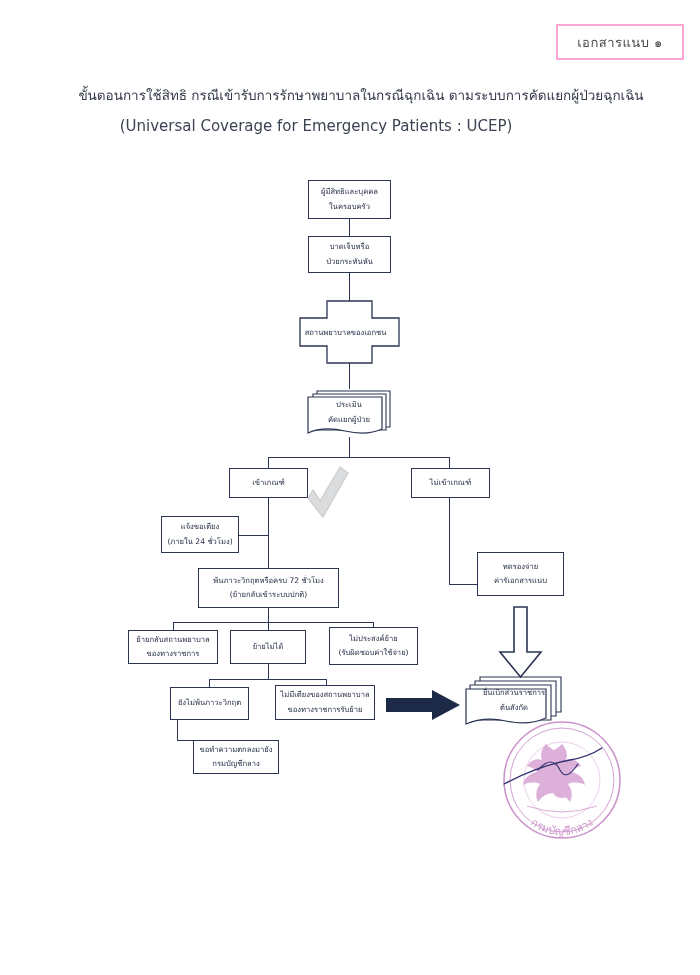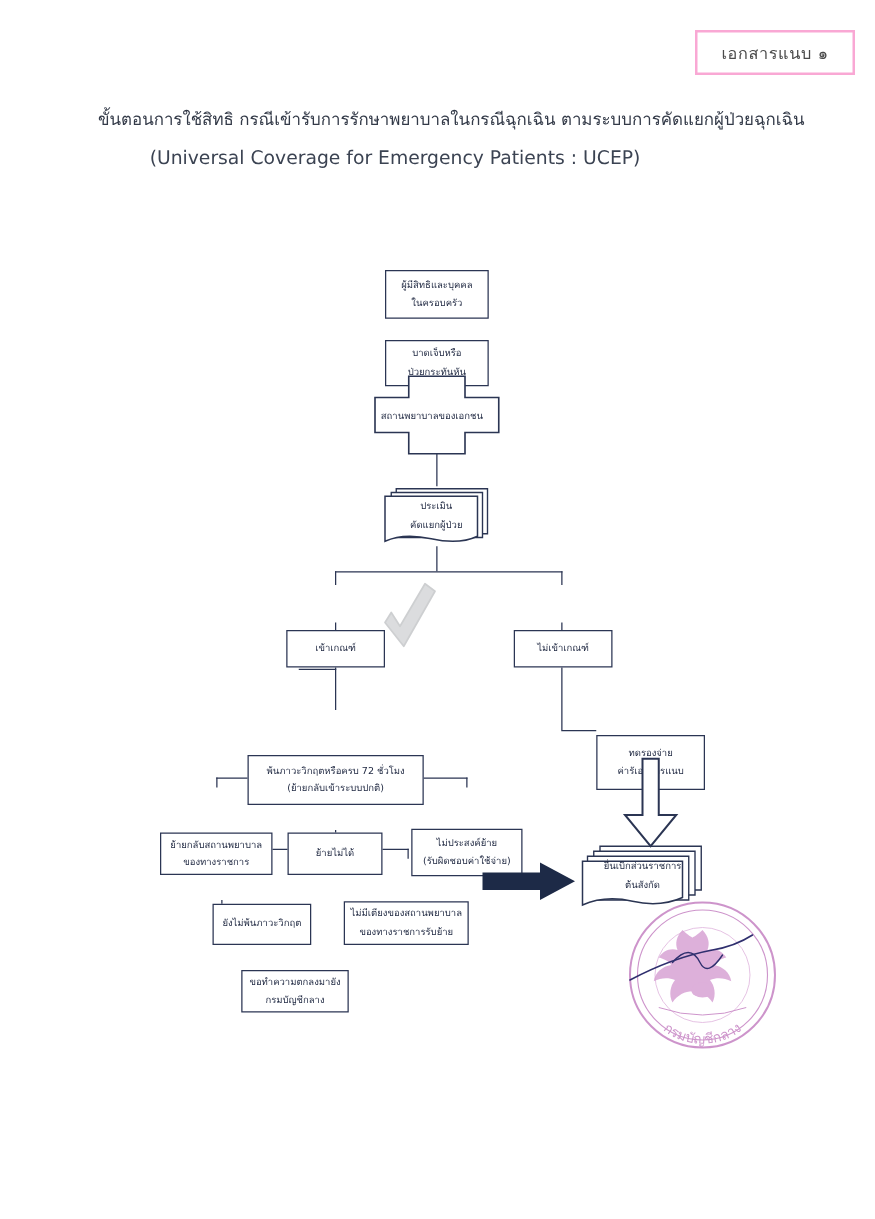--- a/index.html
+++ b/index.html
@@ -39,21 +39,20 @@
     background:#ffffff;
     box-sizing:border-box;
     display:flex;flex-direction:column;
     align-items:center;justify-content:center;
     font-size:7.6px;
     color:#222b44;
     line-height:1.85;
     text-align:center;
     padding:2px 3px;
     z-index:6;
-    margin-top:36px;
   }
   .node .l2{display:block;}
 
   
   .ln{position:absolute;background:#2b3553;z-index:2;}
   .lnv{width:1.1px;}
   .lnh{height:1.1px;}
 
   
   .cross-wrap{position:absolute;z-index:6;}
@@ -164,20 +163,24 @@
   <div class="node" style="left:411px;top:468px;width:79px;height:30px;">
     <span>ไม่เข้าเกณฑ์</span>
   </div>
 
   <div class="checkmark" style="left:296px;top:462px;width:60px;height:64px;">
     <svg width="60" height="64" viewBox="0 0 60 64">
       <path d="M12 36 L17 28 L24 39 L44 5 L52 11 L27 55 Z" fill="#c6c8ca" stroke="#b0b2b5" stroke-width="1.4" stroke-linejoin="round"></path>
     </svg>
   </div>
 
+  <div class="node" style="left:161px;top:516px;width:78px;height:37px;">
+    <span>แจ้งขอเตียง</span>
+    <span class="l2">(ภายใน 24 ชั่วโมง)</span>
+  </div>
 
   <div class="node" style="left:198px;top:568px;width:141px;height:40px;">
     <span>พ้นภาวะวิกฤตหรือครบ 72 ชั่วโมง</span>
     <span class="l2">(ย้ายกลับเข้าระบบปกติ)</span>
   </div>
 
   <div class="node" style="left:128px;top:630px;width:90px;height:34px;">
     <span>ย้ายกลับสถานพยาบาล</span>
     <span class="l2">ของทางราชการ</span>
   </div>

